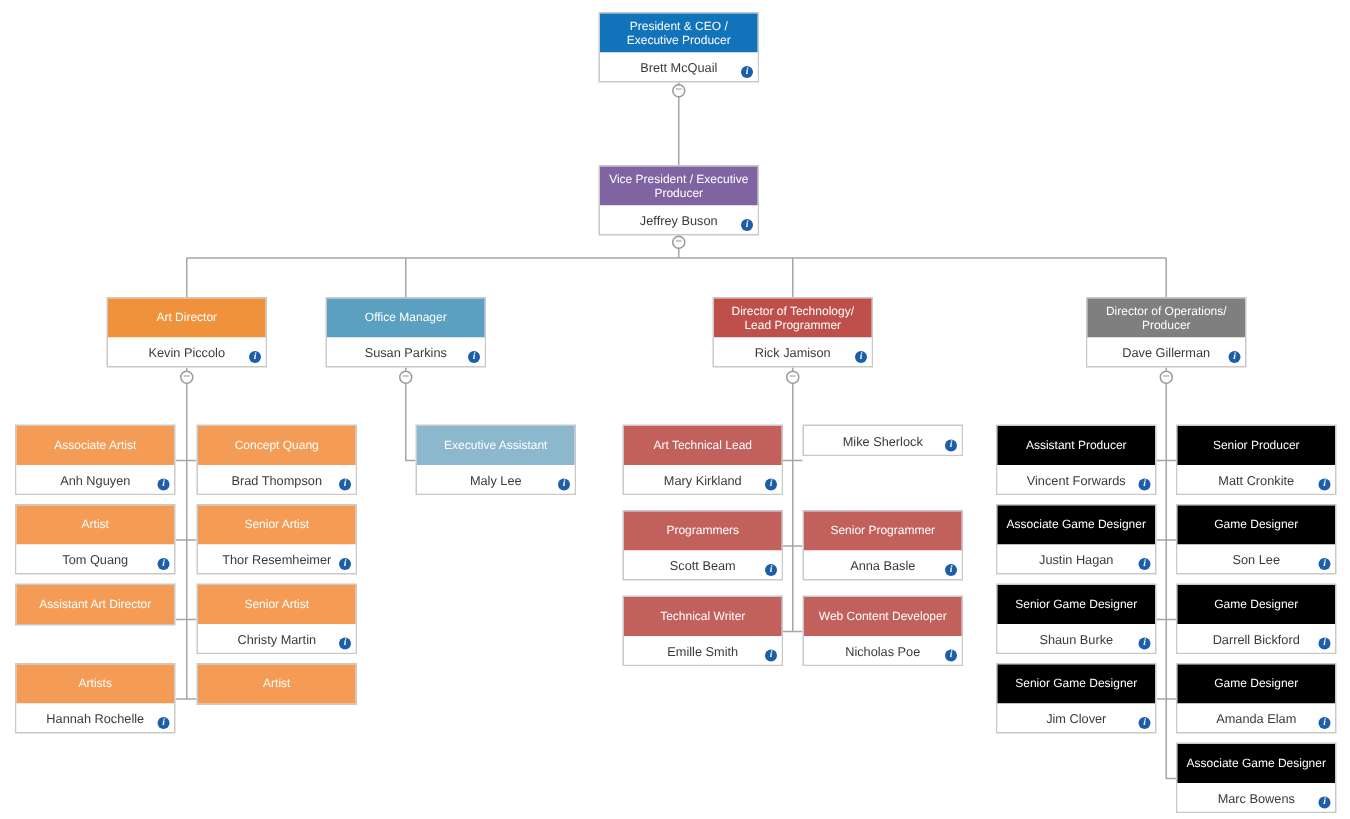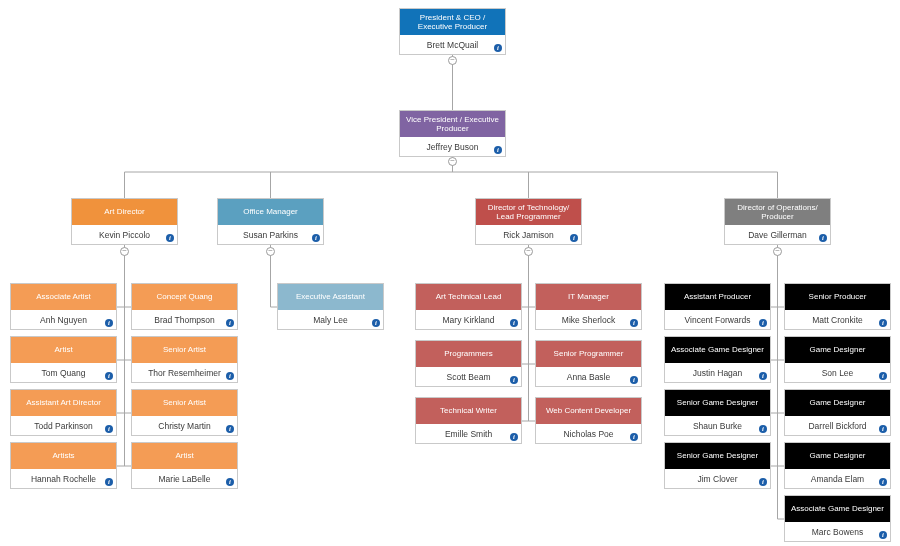--- a/index.html
+++ b/index.html
@@ -103,24 +103,20 @@
   </div>
   <div class="node" style="left:10px;top:336px">
     <div class="hd c-orange">Artist</div>
     <div class="bd">
       <span>Tom Quang</span>
       <span class="info">i</span>
     </div>
   </div>
   <div class="node" style="left:10px;top:389px">
     <div class="hd c-orange">Assistant Art Director</div>
-    <div class="bd">
-      <span>Todd Parkinson</span>
-      <span class="info">i</span>
-    </div>
   </div>
   <div class="node" style="left:10px;top:442px">
     <div class="hd c-orange">Artists</div>
     <div class="bd">
       <span>Hannah Rochelle</span>
       <span class="info">i</span>
     </div>
   </div>
 
   <div class="node" style="left:131px;top:283px">
@@ -139,24 +135,20 @@
   </div>
   <div class="node" style="left:131px;top:389px">
     <div class="hd c-orange">Senior Artist</div>
     <div class="bd">
       <span>Christy Martin</span>
       <span class="info">i</span>
     </div>
   </div>
   <div class="node" style="left:131px;top:442px">
     <div class="hd c-orange">Artist</div>
-    <div class="bd">
-      <span>Marie LaBelle</span>
-      <span class="info">i</span>
-    </div>
   </div>
 
   <div class="node" style="left:277px;top:283px">
     <div class="hd c-lblue">Executive Assistant</div>
     <div class="bd">
       <span>Maly Lee</span>
       <span class="info">i</span>
     </div>
   </div>
 
@@ -176,21 +168,20 @@
   </div>
   <div class="node" style="left:415px;top:397px">
     <div class="hd c-red">Technical Writer</div>
     <div class="bd">
       <span>Emille Smith</span>
       <span class="info">i</span>
     </div>
   </div>
 
   <div class="node" style="left:535px;top:283px">
-    <div class="hd c-red">IT Manager</div>
     <div class="bd">
       <span>Mike Sherlock</span>
       <span class="info">i</span>
     </div>
   </div>
   <div class="node" style="left:535px;top:340px">
     <div class="hd c-red">Senior Programmer</div>
     <div class="bd">
       <span>Anna Basle</span>
       <span class="info">i</span>

